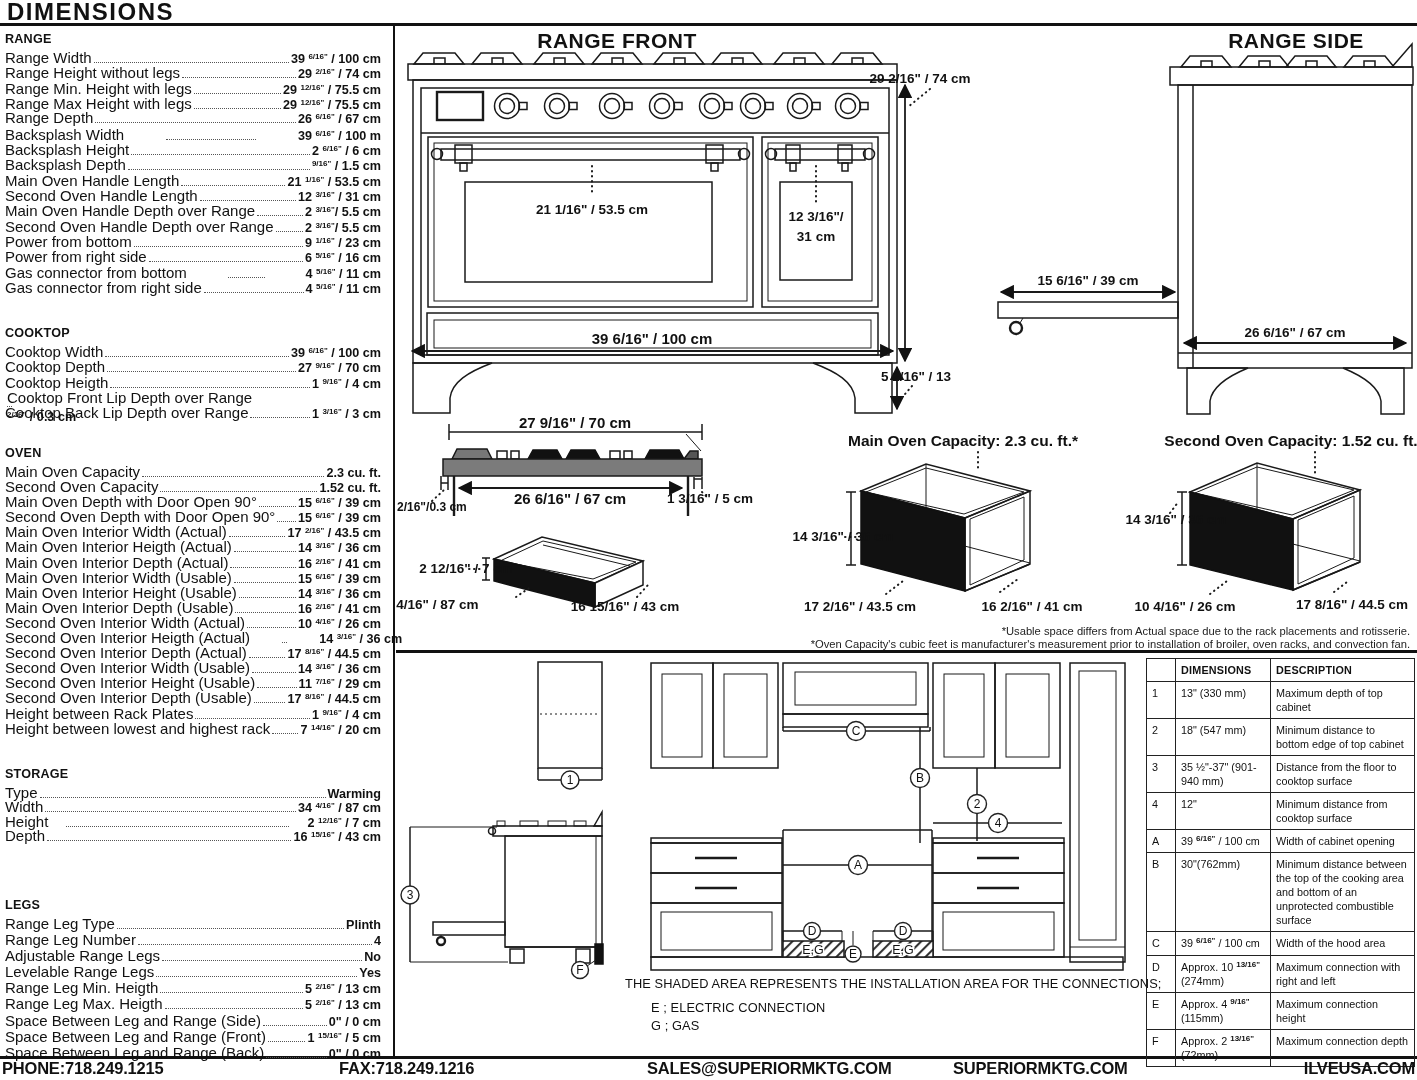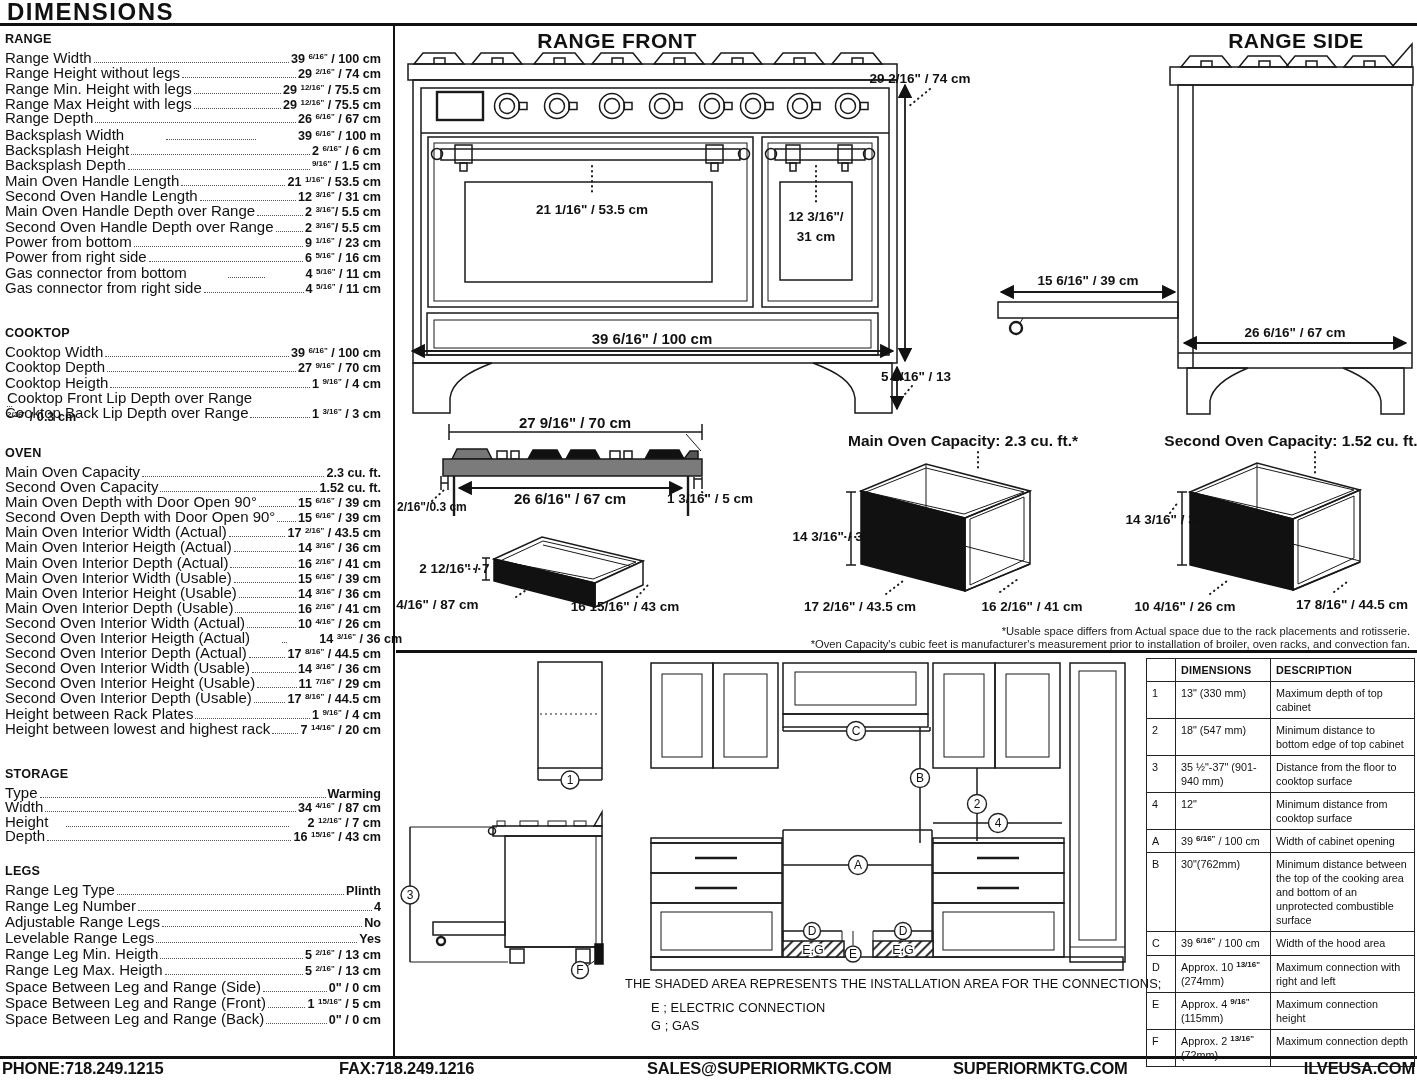--- a/index.html
+++ b/index.html
@@ -286,21 +286,21 @@
         <span class="lbl">Height</span>
         <span class="dots"></span>
         <span class="val">2 <sup class="fr">12/16"</sup> / 7 cm</span>
       </div>
       <div class="srow" style="height: 14.4px;">
         <span class="lbl">Depth</span>
         <span class="dots"></span>
         <span class="val">16 <sup class="fr">15/16"</sup> / 43 cm</span>
       </div>
     </div>
-    <div class="sec" style="top: 864px;">
+    <div class="sec" style="top: 898px;">
       <div class="shead">LEGS</div>
       <div class="srow" style="height: 16.1px;">
         <span class="lbl">Range Leg Type</span>
         <span class="dots"></span>
         <span class="val">Plinth</span>
       </div>
       <div class="srow" style="height: 16.1px;">
         <span class="lbl">Range Leg Number</span>
         <span class="dots"></span>
         <span class="val">4</span>

